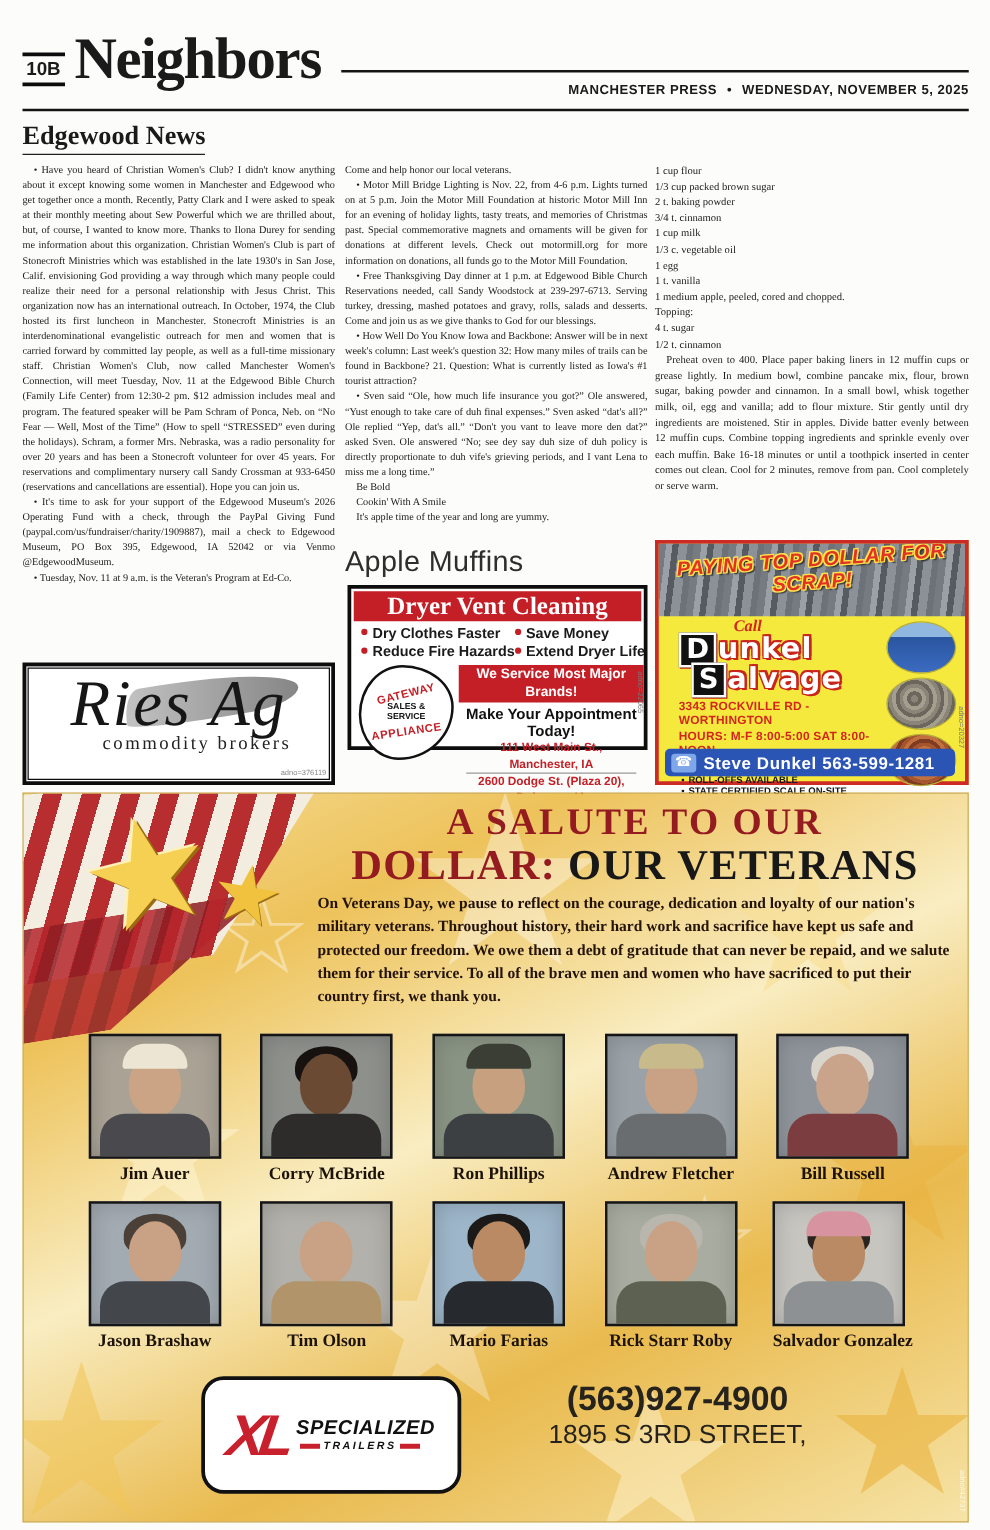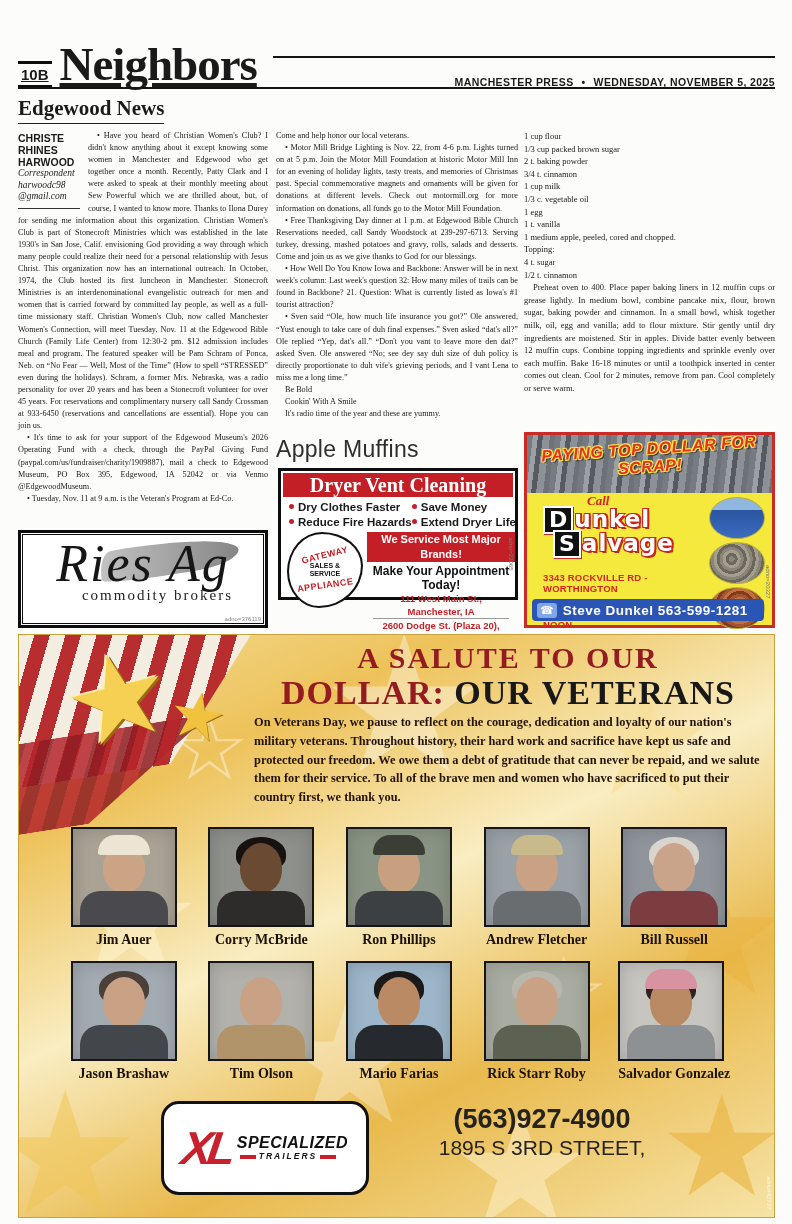--- a/index.html
+++ b/index.html
@@ -1,26 +1,26 @@
 <!DOCTYPE html>
 <html><head>
 <meta charset="utf-8">
 <style>
   html,body{margin:0;padding:0;background:#e8e8e4;}
   *{box-sizing:border-box;}
   .page{position:relative;width:792px;height:1224px;background:#fcfcfa;margin:0 auto;overflow:hidden;
         font-family:"Liberation Serif","DejaVu Serif",serif;color:#1a1a1a;}
   
-  .mast{position:absolute;left:18px;right:17px;top:24px;display:flex;align-items:flex-end;text-decoration:underline;}
+  .mast{position:absolute;left:18px;right:17px;top:24px;display:flex;align-items:flex-start;}
   .page-num{display:inline-block;border-top:3px solid #0c0c0c;border-bottom:3px solid #0c0c0c;
             padding:2px 3px;font:700 15px "Liberation Sans",sans-serif;margin-top:18px;}
   .section-title{margin:0 0 0 8px;font:700 47px/1 "Liberation Serif",serif;letter-spacing:-1px;}
   .mast-right{flex:1;margin-left:16px;padding-top:32px;}
   .mast-rule{height:1.5px;background:#141414;}
-  .mast-date{text-align:right;padding-top:18px;font:700 10.5px "Liberation Sans",sans-serif;letter-spacing:.4px;}
+  .mast-date{text-align:right;padding-top:8px;font:700 10.5px "Liberation Sans",sans-serif;letter-spacing:.4px;}
   .mast-date .dot{margin:0 8px;}
   .mast-bottom-rule{position:absolute;left:18px;right:17px;top:87px;height:1.6px;background:#141414;}
   .edgewood-title{position:absolute;left:18px;top:96px;font:700 21px "Liberation Serif",serif;
                   border-bottom:1.5px solid #222;padding-bottom:2px;margin:0;}
   
   .col{position:absolute;top:130px;}
   .col1{left:18px;width:250px;}
   .col2{left:276px;width:242px;}
   .col3{left:524px;width:251px;}
   .np{margin:0;font-size:8.2px;line-height:12.1px;text-align:justify;text-indent:9px;}
@@ -77,21 +77,21 @@
       text-shadow:-1px -1px 0 #ffe34c,1px -1px 0 #ffe34c,-1px 1px 0 #ffe34c,1px 1px 0 #ffe34c,2px 2px 1px #333;}
   .dk-body{display:flex;padding:2px 4px 0 16px;}
   .dk-left{flex:1;}
   .dk-call{font:italic 700 13px "Liberation Serif",serif;color:#d4261f;margin-left:44px;margin-top:-2px;}
   .dk-name{margin-top:-3px;white-space:nowrap;}
   .dk-name.s{margin-left:10px;margin-top:-4px;}
   .dk-init{display:inline-block;background:#111;color:#fff;font:900 22px/24px "DejaVu Sans",sans-serif;
            padding:0 4px;border:2px solid #fff;box-shadow:1px 1px 0 #c8251d;margin-right:1px;}
   .dk-rest{color:#fff;font:900 23px "DejaVu Sans",sans-serif;letter-spacing:1px;
            text-shadow:2px 2px 0 #c8251d,-1px -1px 0 #c8251d,1px -1px 0 #c8251d,-1px 1px 0 #c8251d,2px -1px 0 #c8251d;}
-  .dk-addr,.dk-hours{font:700 9.5px/11px "Liberation Sans",sans-serif;color:#d4261f;letter-spacing:.2px;margin-top:14px;}
+  .dk-addr,.dk-hours{font:700 9.5px/11px "Liberation Sans",sans-serif;color:#d4261f;letter-spacing:.2px;margin-top:2px;}
   .dk-bullets{list-style:none;margin:3px 0 0 0;padding:0;}
   .dk-bullets li{font:700 7.6px/9.6px "Liberation Sans",sans-serif;color:#181818;text-transform:uppercase;}
   .dk-bullets li::before{content:"▪";color:#181818;margin:0 3px 0 2px;}
   .dk-right{width:62px;flex:none;display:flex;flex-direction:column;gap:3px;align-items:center;padding-top:2px;}
   .dk-circle{width:56px;height:42px;border-radius:50%;border:1px solid #b8b03a;}
   .dk-circle.c1{background:linear-gradient(#8fb7e0 30%,#2a55a0 30%,#3c6bc0);}
   .dk-circle.c2{background:repeating-radial-gradient(circle at 40% 40%,#8a8578 0 3px,#6b675c 3px 6px,#a39e8e 6px 9px);}
   .dk-circle.c3{background:repeating-radial-gradient(circle at 55% 45%,#a4552e 0 3px,#7e3c20 3px 6px,#c1703f 6px 9px);}
   .dk-contact{position:absolute;left:5px;right:8px;bottom:4px;height:22px;background:#2b55b5;border-radius:4px;
               display:flex;align-items:center;gap:6px;padding-left:5px;}
@@ -159,39 +159,34 @@
       <div class="mast-date">
         <span>MANCHESTER PRESS</span><span class="dot">•</span><span>WEDNESDAY, NOVEMBER 5, 2025</span>
       </div>
     </div>
   </div>
   <div class="mast-bottom-rule"></div>
 
   <h2 class="edgewood-title">Edgewood News</h2>
 
   <div class="col col1">
-    <div class="byline">
-      <div class="byline-name">CHRISTE RHINES HARWOOD</div>
-      <div class="byline-role">Correspondent</div>
-      <div class="byline-email">harwoodc98 @gmail.com</div>
-    </div>
     <p class="np">• Have you heard of Christian Women's Club? I didn't know anything about it except knowing some women in Manchester and Edgewood who get together once a month. Recently, Patty Clark and I were asked to speak at their monthly meeting about Sew Powerful which we are thrilled about, but, of course, I wanted to know more. Thanks to Ilona Durey for sending me information about this organization. Christian Women's Club is part of Stonecroft Ministries which was established in the late 1930's in San Jose, Calif. envisioning God providing a way through which many people could realize their need for a personal relationship with Jesus Christ. This organization now has an international outreach. In October, 1974, the Club hosted its first luncheon in Manchester. Stonecroft Ministries is an interdenominational evangelistic outreach for men and women that is carried forward by committed lay people, as well as a full-time missionary staff. Christian Women's Club, now called Manchester Women's Connection, will meet Tuesday, Nov. 11 at the Edgewood Bible Church (Family Life Center) from 12:30-2 pm. $12 admission includes meal and program. The featured speaker will be Pam Schram of Ponca, Neb. on “No Fear — Well, Most of the Time” (How to spell “STRESSED” even during the holidays). Schram, a former Mrs. Nebraska, was a radio personality for over 20 years and has been a Stonecroft volunteer for over 45 years. For reservations and complimentary nursery call Sandy Crossman at 933-6450 (reservations and cancellations are essential). Hope you can join us.</p>
     <p class="np">• It's time to ask for your support of the Edgewood Museum's 2026 Operating Fund with a check, through the PayPal Giving Fund (paypal.com/us/fundraiser/charity/1909887), mail a check to Edgewood Museum, PO Box 395, Edgewood, IA 52042 or via Venmo @EdgewoodMuseum.</p>
     <p class="np">• Tuesday, Nov. 11 at 9 a.m. is the Veteran's Program at Ed-Co.</p>
   </div>
 
   <div class="col col2">
     <p class="np cont">Come and help honor our local veterans.</p>
     <p class="np">• Motor Mill Bridge Lighting is Nov. 22, from 4-6 p.m. Lights turned on at 5 p.m. Join the Motor Mill Foundation at historic Motor Mill Inn for an evening of holiday lights, tasty treats, and memories of Christmas past. Special commemorative magnets and ornaments will be given for donations at different levels. Check out motormill.org for more information on donations, all funds go to the Motor Mill Foundation.</p>
     <p class="np">• Free Thanksgiving Day dinner at 1 p.m. at Edgewood Bible Church Reservations needed, call Sandy Woodstock at 239-297-6713. Serving turkey, dressing, mashed potatoes and gravy, rolls, salads and desserts. Come and join us as we give thanks to God for our blessings.</p>
     <p class="np">• How Well Do You Know Iowa and Backbone: Answer will be in next week's column: Last week's question 32: How many miles of trails can be found in Backbone? 21. Question: What is currently listed as Iowa's #1 tourist attraction?</p>
     <p class="np">• Sven said “Ole, how much life insurance you got?” Ole answered, “Yust enough to take care of duh final expenses.” Sven asked “dat's all?” Ole replied “Yep, dat's all.” “Don't you vant to leave more den dat?” asked Sven. Ole answered “No; see dey say duh size of duh policy is directly proportionate to duh vife's grieving periods, and I vant Lena to miss me a long time.”</p>
     <p class="np">Be Bold</p>
     <p class="np">Cookin' With A Smile</p>
-    <p class="np">It's radio time of the year and these are yummy.</p>
+    <p class="np">It's apple time of the year and long are yummy.</p>
     <div class="recipe-title">Apple Muffins</div>
     <p class="recipe-first">1 cup complete pancake mix</p>
   </div>
 
   <div class="col col3">
     <div class="ingredients">1 cup flour
 1/3 cup packed brown sugar
 2 t. baking powder
 3/4 t. cinnamon
 1 cup milk

